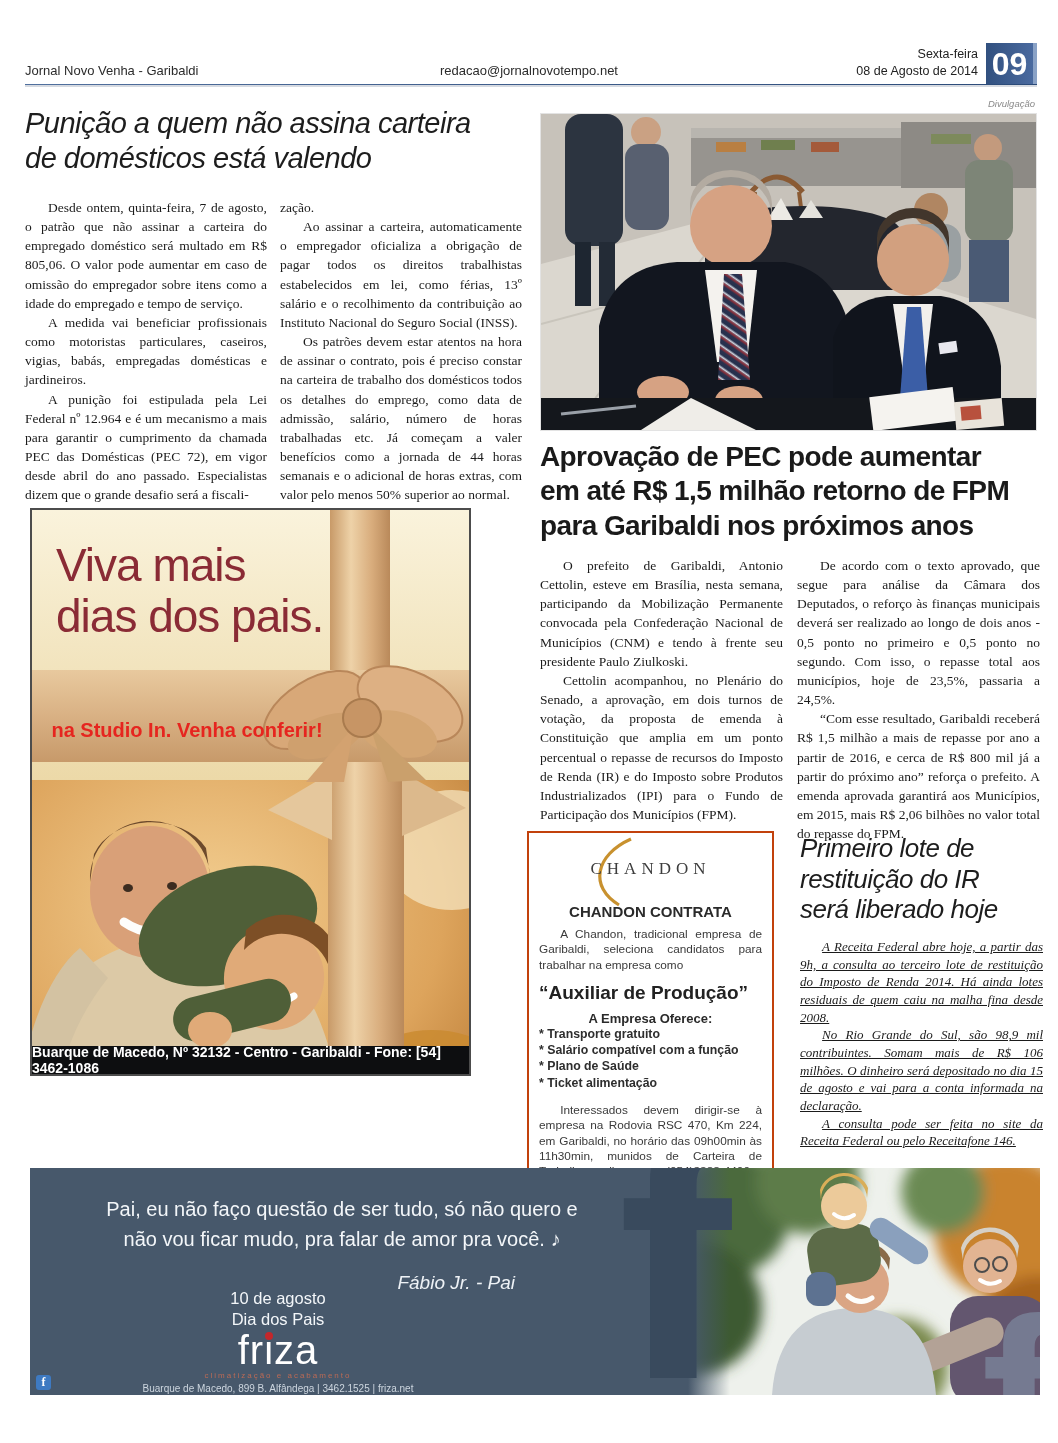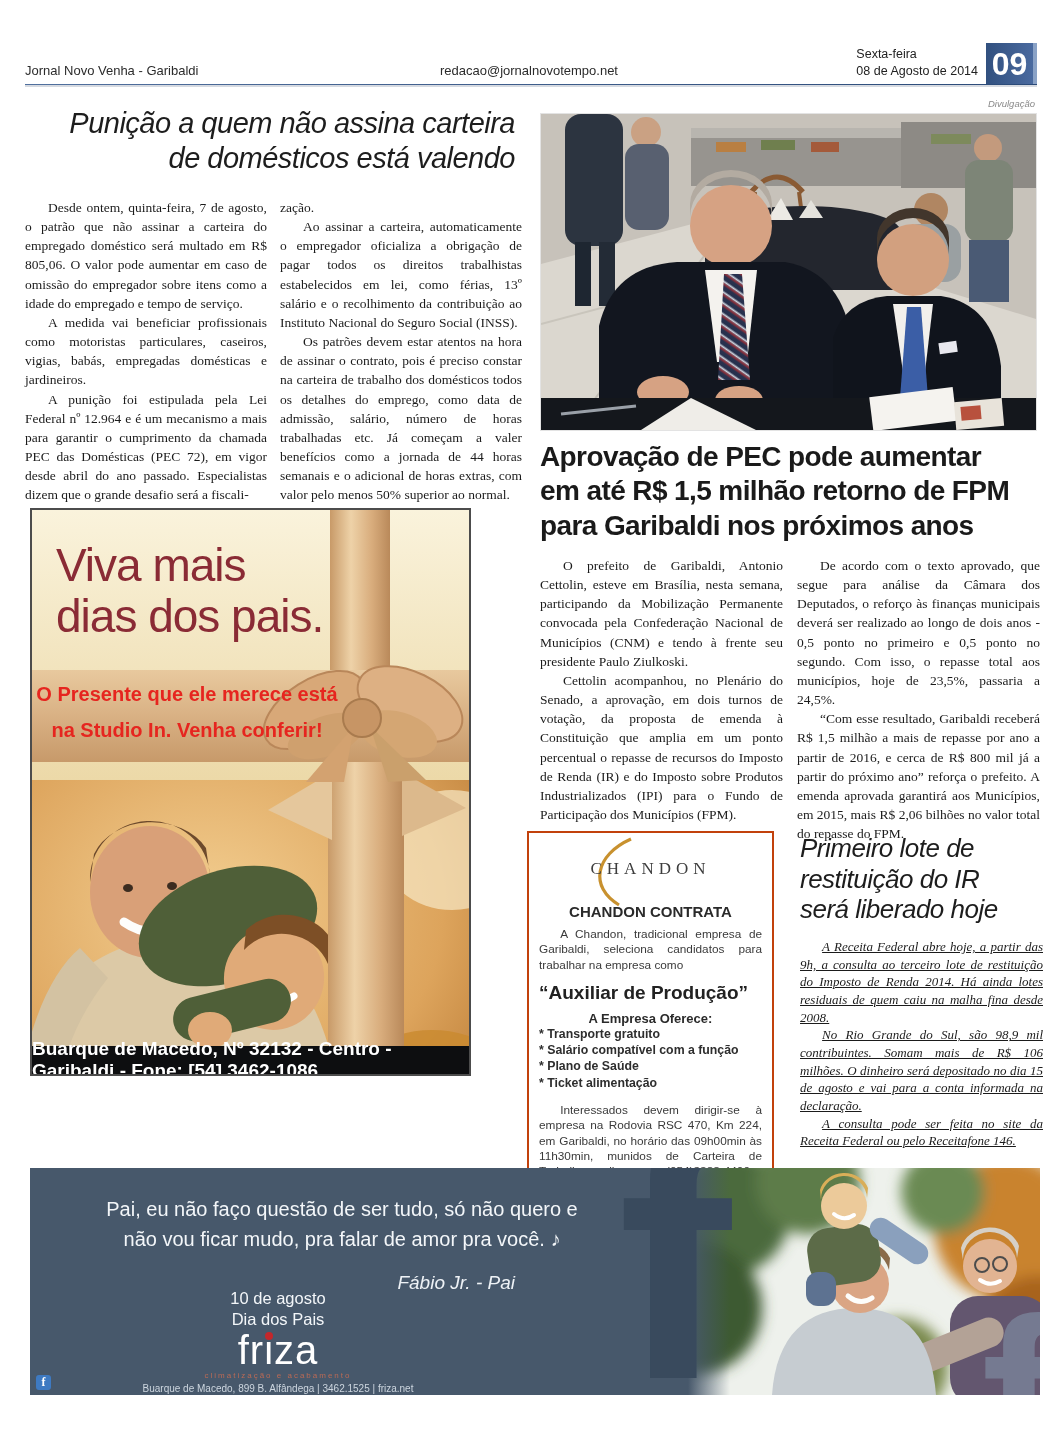--- a/index.html
+++ b/index.html
@@ -5,34 +5,34 @@
   * { margin:0; padding:0; box-sizing:border-box; }
   html,body { background:#ffffff; }
   body {
     position:relative; width:1058px; height:1443px; overflow:hidden;
     font-family:"Liberation Serif", serif; color:#1b1b1b;
   }
 
   
   .hdr-left   { position:absolute; left:25px; top:63px; font-size:13px; color:#2b2b2b; font-family:"Liberation Sans",sans-serif; }
   .hdr-email  { position:absolute; left:0; right:0; top:63px; text-align:center; font-size:13px; color:#2b2b2b; font-family:"Liberation Sans",sans-serif; }
-  .hdr-right  { position:absolute; right:80px; top:46px; font-size:12.5px; line-height:1.35; color:#222; font-family:"Liberation Sans",sans-serif; }
+  .hdr-right  { position:absolute; right:80px; top:46px; text-align:right; font-size:12.5px; line-height:1.35; color:#222; font-family:"Liberation Sans",sans-serif; }
   .page-box   { position:absolute; right:21px; top:43px; width:51px; height:43px;
                 background:linear-gradient(90deg,#31507f,#4a6a9f);
                 display:flex; align-items:center; justify-content:center;
                 color:#fff; font-family:"Liberation Sans",sans-serif; font-weight:bold; font-size:32px;
                 border-right:4px solid #8aa2c6; }
   .hdr-rule   { position:absolute; left:25px; right:21px; top:84px; height:3px;
                 background:linear-gradient(90deg,#51709e,#2b4a78); border-bottom:2px solid #d6dae1; }
   .credit     { position:absolute; right:23px; top:98px; font-size:9.5px; font-style:italic; color:#8a8a8a; font-family:"Liberation Sans",sans-serif; }
 
   
   .a1-title { position:absolute; left:25px; top:106px; width:490px;
               font-family:"Liberation Sans",sans-serif; font-style:italic; font-weight:500;
-              font-size:29px; line-height:1.2; color:#1d1d1d; letter-spacing:-0.5px;text-align:right; }
+              font-size:29px; line-height:1.2; color:#1d1d1d; letter-spacing:-0.5px; }
   .a1-cols  { position:absolute; left:25px; top:198px; width:497px; display:flex; gap:13px; }
   .newscol  { flex:1; font-size:13.5px; line-height:1.42; text-align:justify; }
   .newscol p { text-indent:1.7em; }
   .newscol p.noind { text-indent:0; }
 
   
   .photo1 { position:absolute; left:540px; top:113px; width:497px; height:318px; border:1px solid #e3e3e3; background:#c7c2ba; }
 
   
   .a2-title { position:absolute; left:540px; top:440px; width:505px;
@@ -45,21 +45,21 @@
                border:2px solid #4c4c4c; background:#f6eccd; overflow:hidden; }
   .studio-ad svg { position:absolute; left:0; top:0; }
   .studio-headline { position:absolute; left:24px; top:30px; z-index:3;
                font-family:"Liberation Sans",sans-serif; font-size:46px; line-height:1.1;
                color:#8a2b35; letter-spacing:-1px; }
   .studio-promo { position:absolute; left:0; top:166px; width:310px; z-index:3; text-align:center;
                font-family:"Liberation Sans",sans-serif; font-weight:bold; font-size:20px; line-height:1.8;
                color:#e6251f; }
   .studio-bar { position:absolute; left:0; right:0; bottom:0; height:28px; background:#0d0e10; z-index:3;
                display:flex; align-items:center; justify-content:center;
-               font-family:"Liberation Sans",sans-serif; font-weight:bold; font-size:19px; color:#fff; }
+               font-family:"Liberation Sans",sans-serif; font-weight:bold; font-size:14px; color:#fff; }
 
   
   .chandon { position:absolute; left:527px; top:831px; width:247px; min-height:333px;
              border:2px solid #c2410c; background:#fff; padding:8px 10px 10px;
              font-family:"Liberation Sans",sans-serif; color:#2a2a2a; }
   .ch-logo-wrap { position:relative; height:52px; text-align:center; }
   .ch-logo-wrap svg { position:absolute; left:50%; top:-6px; transform:translateX(-78px); }
   .ch-logo { position:relative; top:18px; font-family:"Liberation Serif",serif; font-size:17px;
              letter-spacing:5px; color:#3d3d3d; }
   .ch-title { text-align:center; font-weight:bold; font-size:15px; margin-top:10px; }
@@ -283,21 +283,21 @@
       <polygon points="322,216 274,272 312,272" fill="#d3a270"></polygon>
       <polygon points="338,216 394,270 356,272" fill="#caa06c"></polygon>
       <circle cx="330" cy="208" r="19" fill="#c79565" stroke="#a97b4e" stroke-width="2"></circle>
     </g>
   </svg>
   <div class="studio-headline">
     <span>Viva mais</span><br>
     <span>dias dos pais.</span>
   </div>
   <div class="studio-promo">
-    <span>O Presente que ele merece está</span><br>
+    <br>
     <span>na Studio In. Venha conferir!</span>
   </div>
   <div class="studio-bar">Buarque de Macedo, Nº 32132 - Centro - Garibaldi - Fone: [54] 3462-1086</div>
 </div>
 
 <div class="chandon">
   <div class="ch-logo-wrap">
     <svg width="80" height="78" viewBox="0 0 80 78">
       <path d="M58,4 C22,20 16,52 46,70" stroke="#c8912e" stroke-width="3.2" fill="none"></path>
     </svg>

